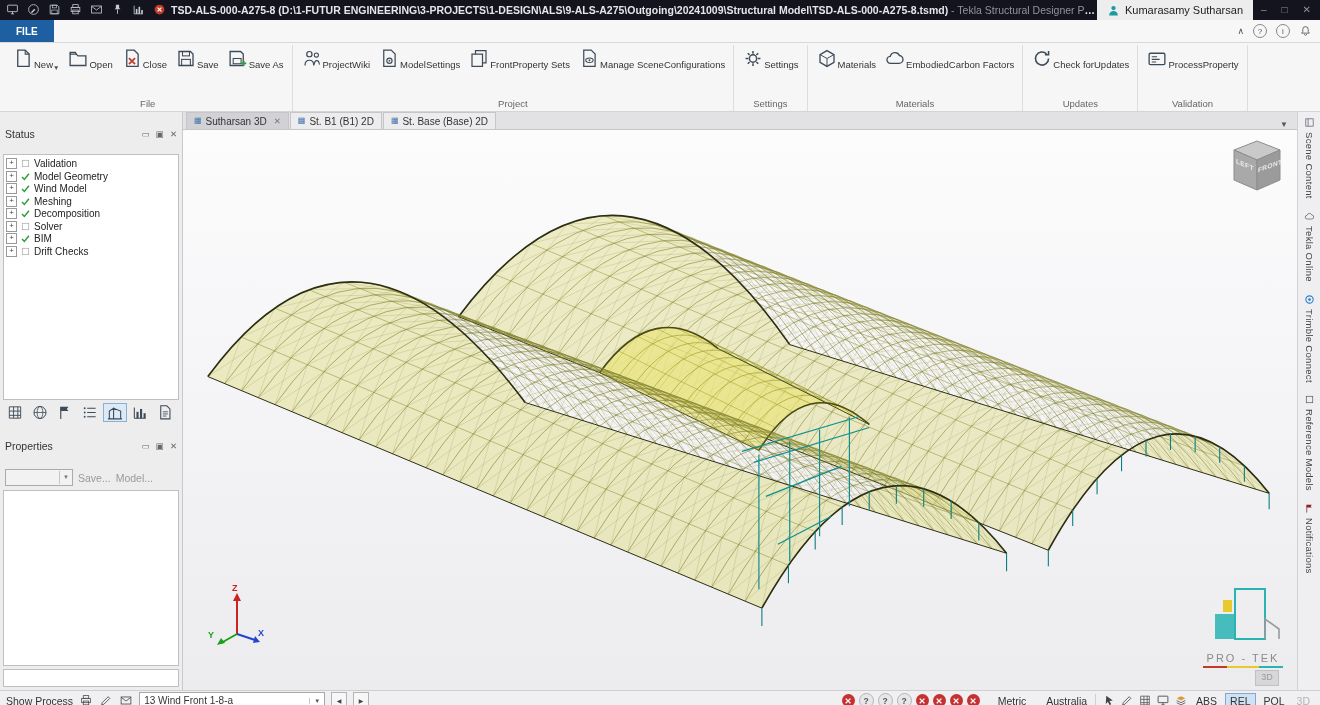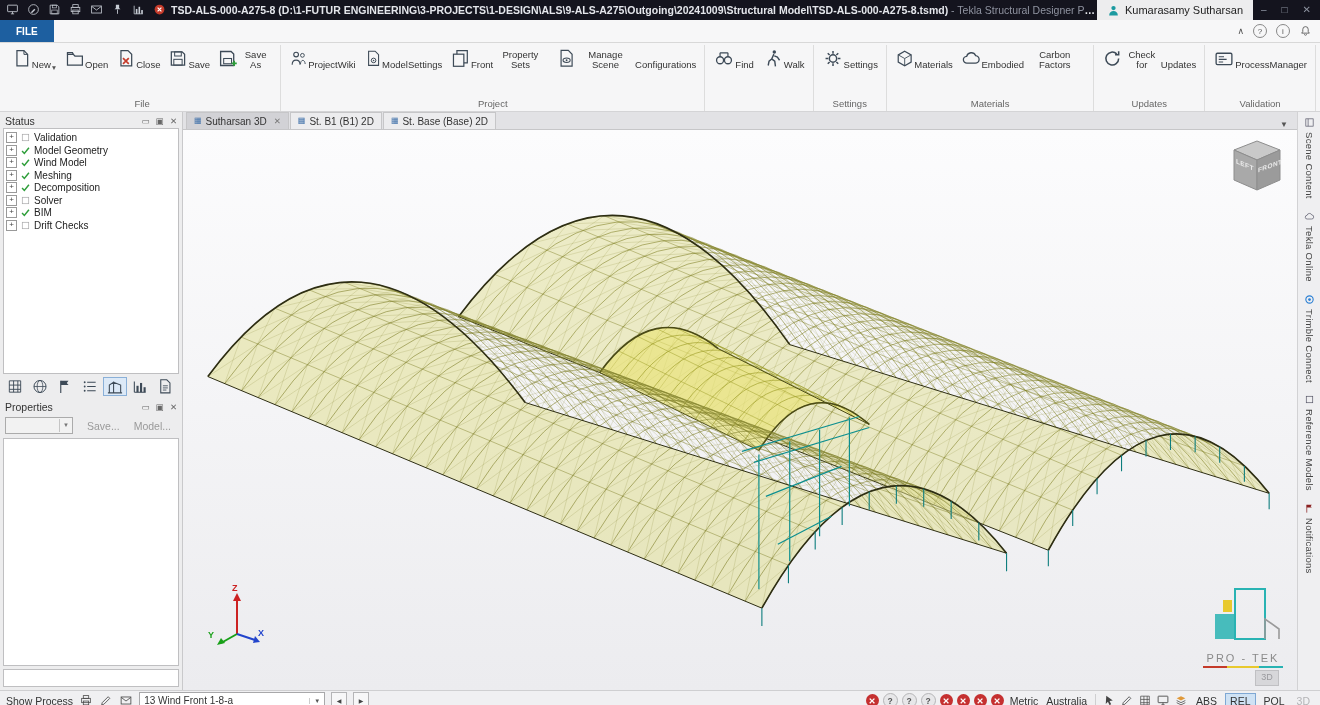--- a/index.html
+++ b/index.html
@@ -30,32 +30,32 @@
   .ritems{display:flex;flex:1;align-items:flex-start;gap:2px;}
   .ritem{display:flex;align-items:flex-end;min-width:33px;padding:3px 3px 0;
          font-size:9.5px;color:#333;text-align:center;line-height:1.12;}
   .ric{width:22px;height:21px;color:#3d4a57;margin-bottom:2px;}
   .rarrow{font-size:6.5px;color:#555;margin-top:1px;}
   .rglabel{text-align:center;font-size:9.5px;color:#666;height:14px;line-height:14px;}
   
   #main{display:flex;height:578px;}
   
   #leftpanel{width:178px;background:#ededee;border-right:1px solid #c9c9cb;display:flex;flex-direction:column;padding:1px 2px;}
-  .phdr{height:15px;display:flex;align-items:center;font-size:10.5px;color:#333;padding:0 3px;}
+  .phdr{height:15px;display:flex;align-items:center;font-size:10.5px;color:#333;padding:13px 3px;}
   .phdr .sp{flex:1;}
   .phico{color:#666;font-size:8.5px;margin-left:6px;}
   .treebox{background:#fff;border:1px solid #bfbfc1;margin:0 1px;height:238px;padding:3px 2px;overflow:hidden;}
   .trow{display:flex;align-items:center;height:11.5px;gap:3px;font-size:10px;color:#222;margin-bottom:1px;}
   .texp{width:9px;height:9px;border:1px solid #999;background:#fff;font-size:8px;line-height:7px;text-align:center;color:#444;flex:none;}
   .tstate{width:11px;height:11px;flex:none;}
   .ftrow{display:flex;gap:1px;padding:3px 1px;}
   .fbtn{width:22px;height:17px;border:1px solid transparent;display:flex;align-items:center;justify-content:center;color:#3d4a57;}
   .fbtn svg{width:14px;height:13px;}
   .fbtn.active{border-color:#8ab0d8;background:#dce9f7;}
-  .pctl{display:flex;align-items:center;gap:14px;padding:3px 3px 4px;}
+  .pctl{display:flex;align-items:center;gap:5px;padding:3px 3px 4px;}
   .pselect{width:66px;height:15px;background:#f2f2f2;border:1px solid #ababab;display:flex;align-items:center;color:#888;}
   .pselect .dd{margin-left:auto;font-size:6px;color:#777;border-left:1px solid #c5c5c5;padding:0 3px;line-height:13px;}
   .plink{color:#9a9a9a;font-size:10.5px;}
   .propbox{background:#fff;border:1px solid #bfbfc1;margin:0 1px;flex:1;}
   .minibox{background:#fff;border:1px solid #bfbfc1;margin:3px 1px 2px;height:16px;}
   
   #center{flex:1;display:flex;flex-direction:column;min-width:0;}
   #viewtabs{height:17px;background:#e2e2e5;border-bottom:1px solid #c6c6c8;display:flex;align-items:flex-end;padding-left:3px;}
   .vtab{display:flex;align-items:center;gap:4px;height:16px;padding:0 7px;font-size:10px;
         background:#ececee;border:1px solid #c6c6c8;border-bottom:none;margin-right:1px;color:#333;}
@@ -91,21 +91,21 @@
   
   #statusbar{height:19px;background:#f0f0f2;border-top:1px solid #cfcfd1;display:flex;align-items:center;padding:0 6px;gap:6px;font-size:10.5px;}
   .sbic{width:14px;height:13px;color:#444;display:inline-block;}
   #sbcombo{width:176px;height:15px;background:#fff;border:1px solid #a8a8aa;display:flex;align-items:center;font-size:10px;padding:0 4px;}
   #sbcombo .dd{margin-left:auto;border-left:1px solid #ccc;padding-left:4px;color:#555;font-size:6px;}
   .sbnav{width:14px;height:15px;border:1px solid #b5b5b7;background:#f7f7f8;font-size:6px;display:inline-flex;align-items:center;justify-content:center;color:#444;}
   #sbright{margin-left:auto;display:flex;align-items:center;gap:4px;}
   .ind{width:13px;height:13px;border-radius:50%;display:inline-flex;align-items:center;justify-content:center;font-size:8.5px;font-weight:bold;}
   .ind.error{background:#c53030;color:#fff;}
   .ind.question{background:#e7e7e9;color:#555;border:1px solid #b5b5b7;}
-  .sblabel{color:#333;padding:0 2px;}
+  .sblabel{color:#333;padding:0 2px;margin-left:12px;}
   .tgl{padding:0 4px;color:#333;height:14px;line-height:14px;}
   .tgl.active{background:#cfe2f4;border:1px solid #7fa8d4;}
   .tgl.disabled{color:#b4b4b6;}
   .vsep{width:1px;height:13px;background:#cfcfd1;margin:0 2px;}
   [data-icon] svg{width:100%;height:100%;display:block;}
 </style>
 </head>
 <body>
 
 <div id="app">
@@ -270,104 +270,80 @@
               </div>
               <div>Manage Scene</div>
               <div>Configurations</div>
             </div>
           </div>
           <div class="rglabel">Project</div>
         </div>
         <div class="rgroup">
           <div class="ritems">
             <div class="ritem">
-              <div class="ric" data-icon="find-icon">
-                <svg viewBox="0 0 24 24">
-                  <circle cx="7.5" cy="14" r="4" fill="none" stroke="currentColor" stroke-width="1.5"></circle>
-                  <circle cx="16.5" cy="14" r="4" fill="none" stroke="currentColor" stroke-width="1.5"></circle>
-                  <path d="M11.5 13.5h1M7.5 10V5.5M16.5 10V5.5M7.5 5.5h9" stroke="currentColor" stroke-width="1.4" fill="none"></path>
-                </svg>
-              </div>
-              <div>Find</div>
-            </div>
-            <div class="ritem">
-              <div class="ric" data-icon="walk-icon">
-                <svg viewBox="0 0 24 24">
-                  <circle cx="13.5" cy="4.5" r="2" fill="currentColor"></circle>
-                  <path d="M13 7l-2.5 5.5L14 15l.8 6M10.5 12.5L7.5 15l-1 5M13.5 9l3.5 1.5 2.5 3.5" fill="none" stroke="currentColor" stroke-width="1.6"></path>
-                </svg>
-              </div>
-              <div>Walk</div>
-            </div>
-          </div>
-          <div class="rglabel"></div>
+              <div class="ric" data-icon="gear-icon">
+                <svg viewBox="0 0 24 24">
+                  <circle cx="12" cy="12" r="4.2" fill="none" stroke="currentColor" stroke-width="1.7"></circle>
+                  <path d="M12 3.5v3M12 17.5v3M3.5 12h3M17.5 12h3M6 6l2.1 2.1M18 18l-2.1-2.1M18 6l-2.1 2.1M6 18l2.1-2.1" stroke="currentColor" stroke-width="1.7" fill="none"></path>
+                </svg>
+              </div>
+              <div>Settings</div>
+            </div>
+          </div>
+          <div class="rglabel">Settings</div>
         </div>
         <div class="rgroup">
           <div class="ritems">
             <div class="ritem">
-              <div class="ric" data-icon="gear-icon">
-                <svg viewBox="0 0 24 24">
-                  <circle cx="12" cy="12" r="4.2" fill="none" stroke="currentColor" stroke-width="1.7"></circle>
-                  <path d="M12 3.5v3M12 17.5v3M3.5 12h3M17.5 12h3M6 6l2.1 2.1M18 18l-2.1-2.1M18 6l-2.1 2.1M6 18l2.1-2.1" stroke="currentColor" stroke-width="1.7" fill="none"></path>
-                </svg>
-              </div>
-              <div>Settings</div>
-            </div>
-          </div>
-          <div class="rglabel">Settings</div>
+              <div class="ric" data-icon="materials-icon">
+                <svg viewBox="0 0 24 24">
+                  <path d="M12 3l8 4.5v9L12 21l-8-4.5v-9z" fill="none" stroke="currentColor" stroke-width="1.5"></path>
+                  <path d="M12 12l8-4.5M12 12L4 7.5M12 12v9" fill="none" stroke="currentColor" stroke-width="1.1"></path>
+                </svg>
+              </div>
+              <div>Materials</div>
+            </div>
+            <div class="ritem">
+              <div class="ric" data-icon="cloud-icon">
+                <svg viewBox="0 0 24 24">
+                  <path d="M7 17.5a4 4 0 01-.4-8A5.5 5.5 0 0117 8.6a3.8 3.8 0 01-.6 8.9z" fill="none" stroke="currentColor" stroke-width="1.5"></path>
+                </svg>
+              </div>
+              <div>Embodied</div>
+              <div>Carbon Factors</div>
+            </div>
+          </div>
+          <div class="rglabel">Materials</div>
         </div>
         <div class="rgroup">
           <div class="ritems">
             <div class="ritem">
-              <div class="ric" data-icon="materials-icon">
-                <svg viewBox="0 0 24 24">
-                  <path d="M12 3l8 4.5v9L12 21l-8-4.5v-9z" fill="none" stroke="currentColor" stroke-width="1.5"></path>
-                  <path d="M12 12l8-4.5M12 12L4 7.5M12 12v9" fill="none" stroke="currentColor" stroke-width="1.1"></path>
-                </svg>
-              </div>
-              <div>Materials</div>
-            </div>
-            <div class="ritem">
-              <div class="ric" data-icon="cloud-icon">
-                <svg viewBox="0 0 24 24">
-                  <path d="M7 17.5a4 4 0 01-.4-8A5.5 5.5 0 0117 8.6a3.8 3.8 0 01-.6 8.9z" fill="none" stroke="currentColor" stroke-width="1.5"></path>
-                </svg>
-              </div>
-              <div>Embodied</div>
-              <div>Carbon Factors</div>
-            </div>
-          </div>
-          <div class="rglabel">Materials</div>
+              <div class="ric" data-icon="update-icon">
+                <svg viewBox="0 0 24 24">
+                  <path d="M19.5 12a7.5 7.5 0 11-2.3-5.4" fill="none" stroke="currentColor" stroke-width="1.8"></path>
+                  <path d="M19.5 3.5v4.2h-4.2" fill="none" stroke="currentColor" stroke-width="1.8"></path>
+                </svg>
+              </div>
+              <div>Check for</div>
+              <div>Updates</div>
+            </div>
+          </div>
+          <div class="rglabel">Updates</div>
         </div>
         <div class="rgroup">
           <div class="ritems">
             <div class="ritem">
-              <div class="ric" data-icon="update-icon">
-                <svg viewBox="0 0 24 24">
-                  <path d="M19.5 12a7.5 7.5 0 11-2.3-5.4" fill="none" stroke="currentColor" stroke-width="1.8"></path>
-                  <path d="M19.5 3.5v4.2h-4.2" fill="none" stroke="currentColor" stroke-width="1.8"></path>
-                </svg>
-              </div>
-              <div>Check for</div>
-              <div>Updates</div>
-            </div>
-          </div>
-          <div class="rglabel">Updates</div>
-        </div>
-        <div class="rgroup">
-          <div class="ritems">
-            <div class="ritem">
               <div class="ric" data-icon="license-icon">
                 <svg viewBox="0 0 24 24">
                   <rect x="3" y="6" width="18" height="13" rx="1.5" fill="none" stroke="currentColor" stroke-width="1.5"></rect>
                   <path d="M6 10h6M6 13h9M6 16h5" stroke="currentColor" stroke-width="1.2" fill="none"></path>
                 </svg>
               </div>
               <div>Process</div>
-              <div>Manager</div>
+              <div>Property</div>
             </div>
           </div>
           <div class="rglabel">Validation</div>
         </div>
       </div>
   </div>
 
   <div id="main">
 
     <div id="leftpanel">

